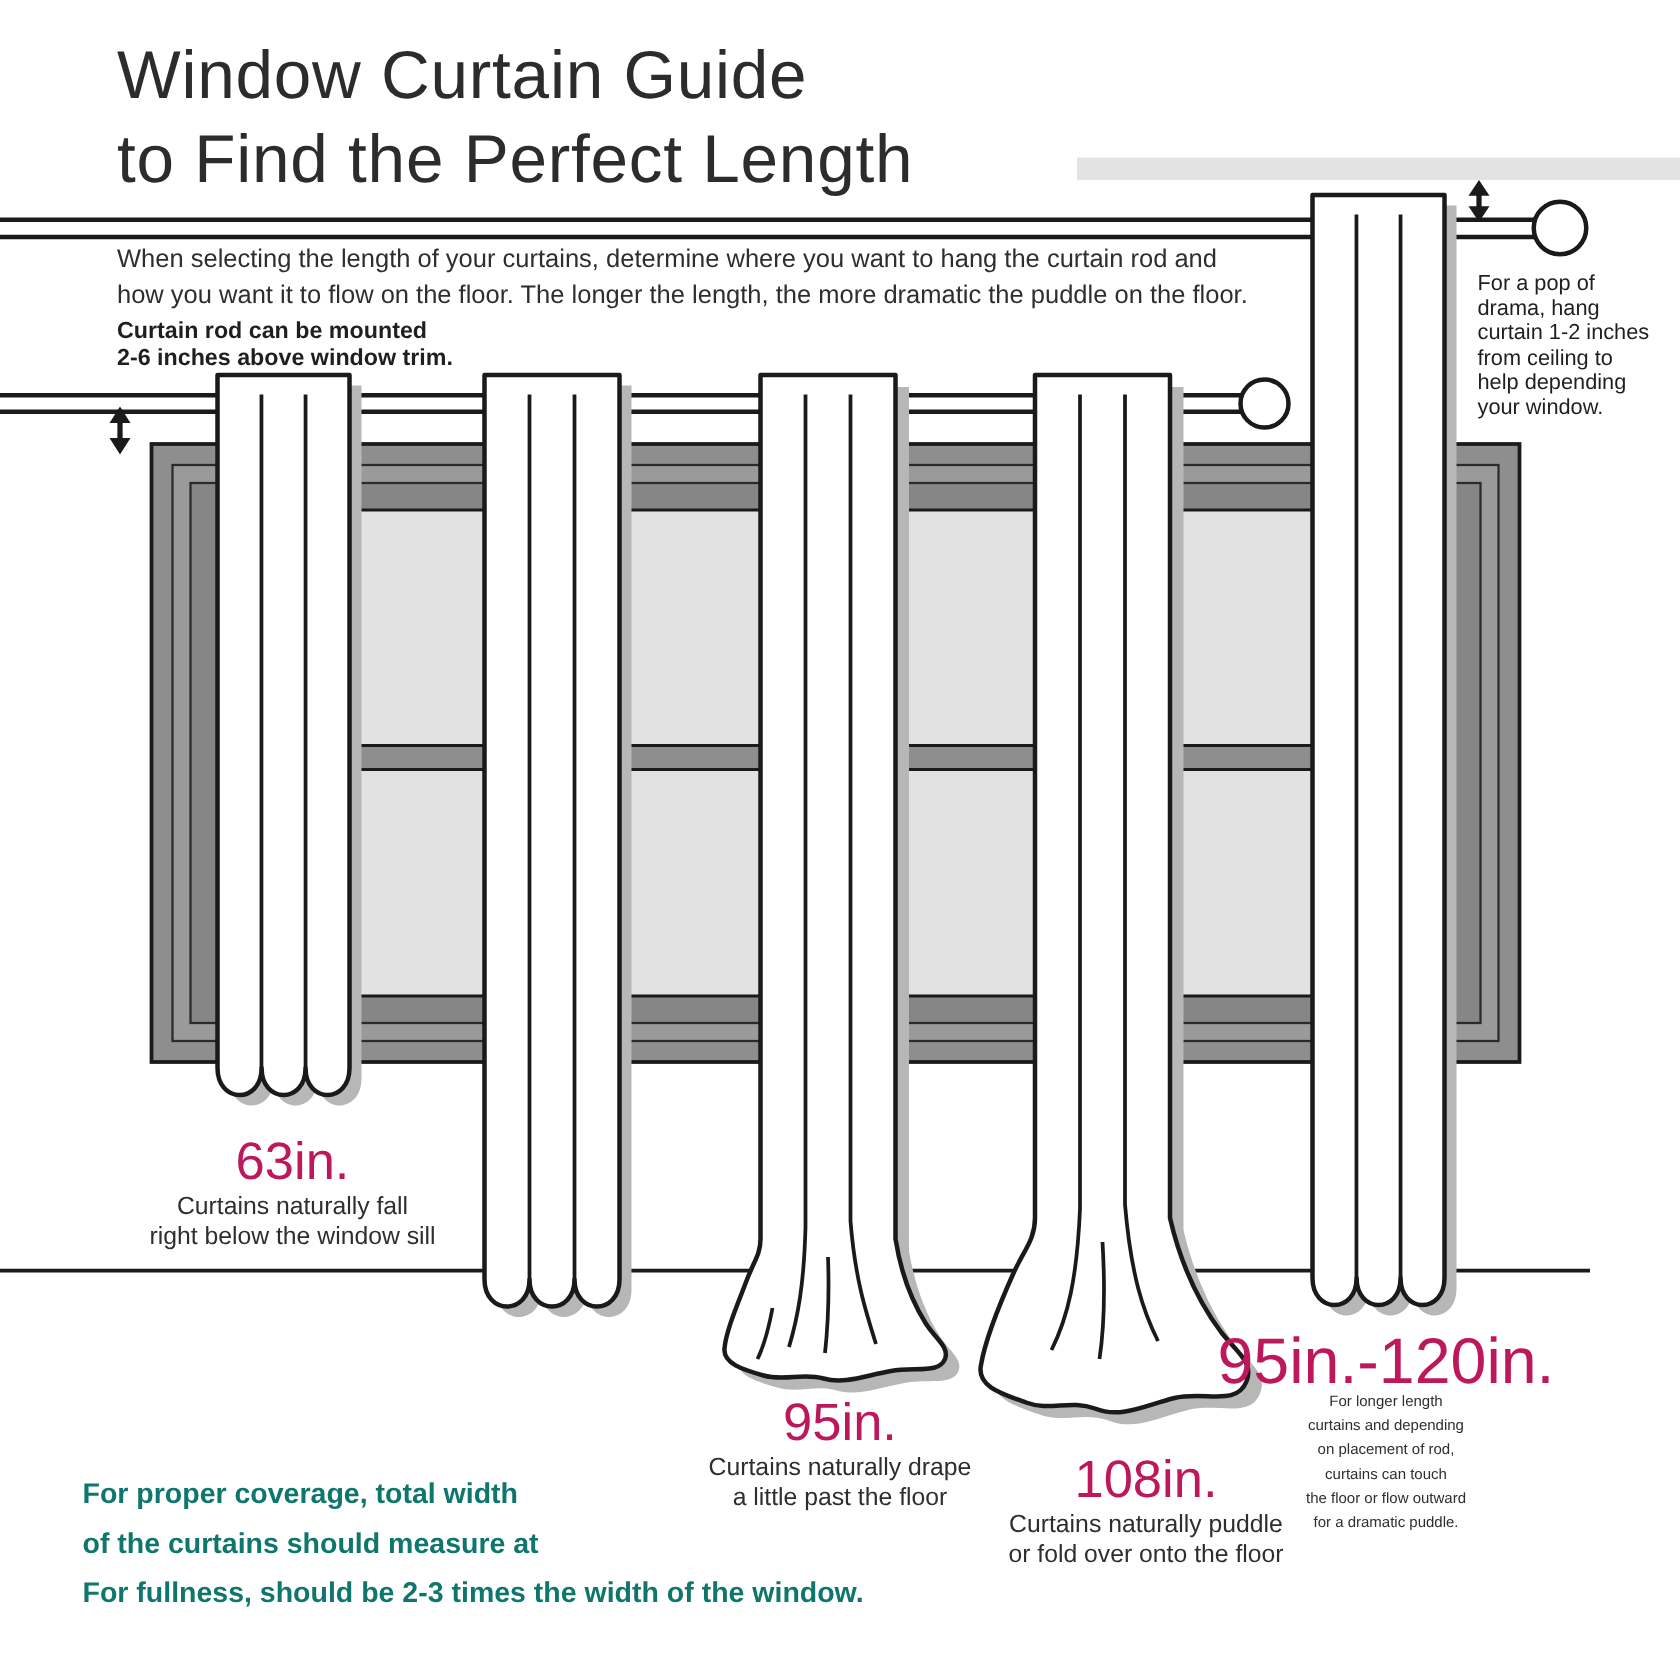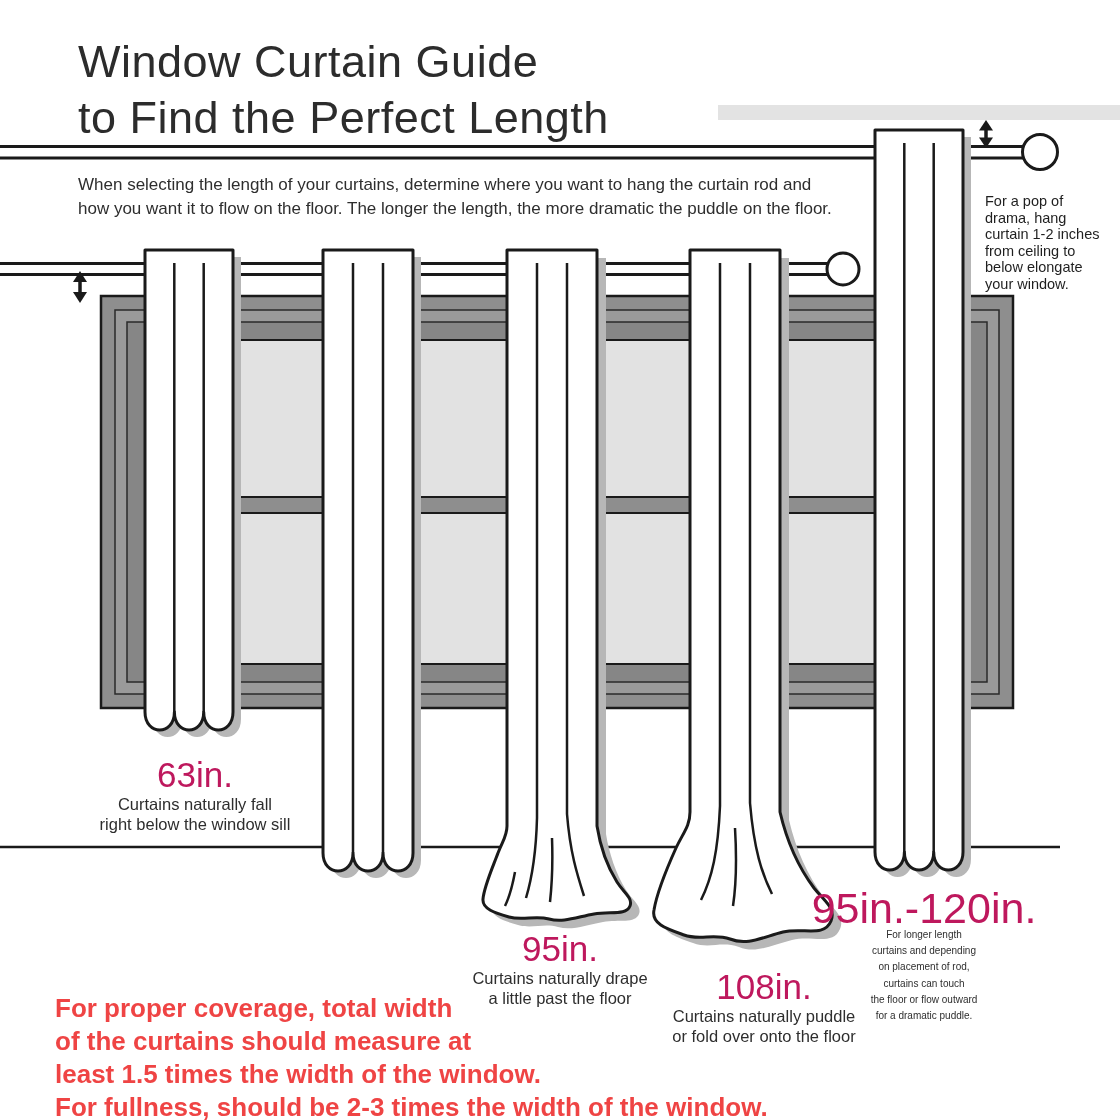--- a/index.html
+++ b/index.html
@@ -1,31 +1,31 @@
 <!DOCTYPE html>
 <html><head>
 <meta charset="utf-8">
 <style>
   html,body{margin:0;padding:0;background:#ffffff;}
   #stage{
     position:relative;width:1120px;height:1120px;background:#ffffff;overflow:hidden;
     font-family:"Liberation Sans", sans-serif;color:#2d2d2d;
   }
   #art{position:absolute;left:0;top:0;width:1120px;height:1120px;}
-  .txt{position:absolute;margin-top:12px;}
+  .txt{position:absolute;}
   .title{font-size:45px;line-height:56px;font-weight:400;color:#2c2c2c;letter-spacing:0.5px;}
   .intro{font-size:17px;line-height:23.5px;color:#2e2e2e;}
   .note{font-size:15.5px;line-height:18px;font-weight:bold;color:#1f1f1f;}
   .ceilnote{font-size:14.5px;line-height:16.5px;font-weight:normal;color:#1f1f1f;}
   .lblgroup{position:absolute;text-align:center;}
   .size-lbl{font-size:35px;line-height:38px;font-weight:400;color:#be185d;}
   .size-lbl.small{font-size:43px;}
   .desc{font-size:16.5px;line-height:20px;color:#2e2e2e;}
   .desc.tight{font-size:10px;line-height:16.2px;}
-  .footer{font-size:26px;line-height:33px;font-weight:bold;color:#ef4444;}
+  .footer{font-size:19px;line-height:33px;font-weight:bold;color:#0f766e;}
 </style>
 </head>
 <body>
 
 <div id="stage">
 
   <svg id="art" viewBox="0 0 1120 1120" xmlns="http://www.w3.org/2000/svg">
 
     <rect x="718" y="105" width="402" height="15" fill="#e3e3e3"></rect>
 
@@ -101,27 +101,31 @@
   <div class="txt title" style="left:78px;top:22px;">
     <div>Window Curtain Guide</div>
     <div>to Find the Perfect Length</div>
   </div>
 
   <div class="txt intro" style="left:78px;top:161px;">
     <div>When selecting the length of your curtains, determine where you want to hang the curtain rod and</div>
     <div>how you want it to flow on the floor. The longer the length, the more dramatic the puddle on the floor.</div>
   </div>
 
+  <div class="txt note" style="left:78px;top:212px;">
+    <div>Curtain rod can be mounted</div>
+    <div>2-6 inches above window trim.</div>
+  </div>
 
   <div class="txt ceilnote" style="left:985px;top:181px;width:135px;">
     <div>For a pop of</div>
     <div>drama, hang</div>
     <div>curtain 1-2 inches</div>
     <div>from ceiling to</div>
-    <div>below elongate</div>
+    <div>help depending</div>
     <div>your window.</div>
   </div>
 
   <div class="lblgroup" style="left:95px;top:756px;width:200px;">
     <div class="size-lbl">63in.</div>
     <div class="desc">
       <div>Curtains naturally fall</div>
       <div>right below the window sill</div>
     </div>
   </div>
@@ -151,17 +155,16 @@
       <div>on placement of rod,</div>
       <div>curtains can touch</div>
       <div>the floor or flow outward</div>
       <div>for a dramatic puddle.</div>
     </div>
   </div>
 
   <div class="txt footer" style="left:55px;top:980px;">
     <div>For proper coverage, total width</div>
     <div>of the curtains should measure at</div>
-    <div>least 1.5 times the width of the window.</div>
     <div>For fullness, should be 2-3 times the width of the window.</div>
   </div>
 
 </div>
 
 </body></html>

